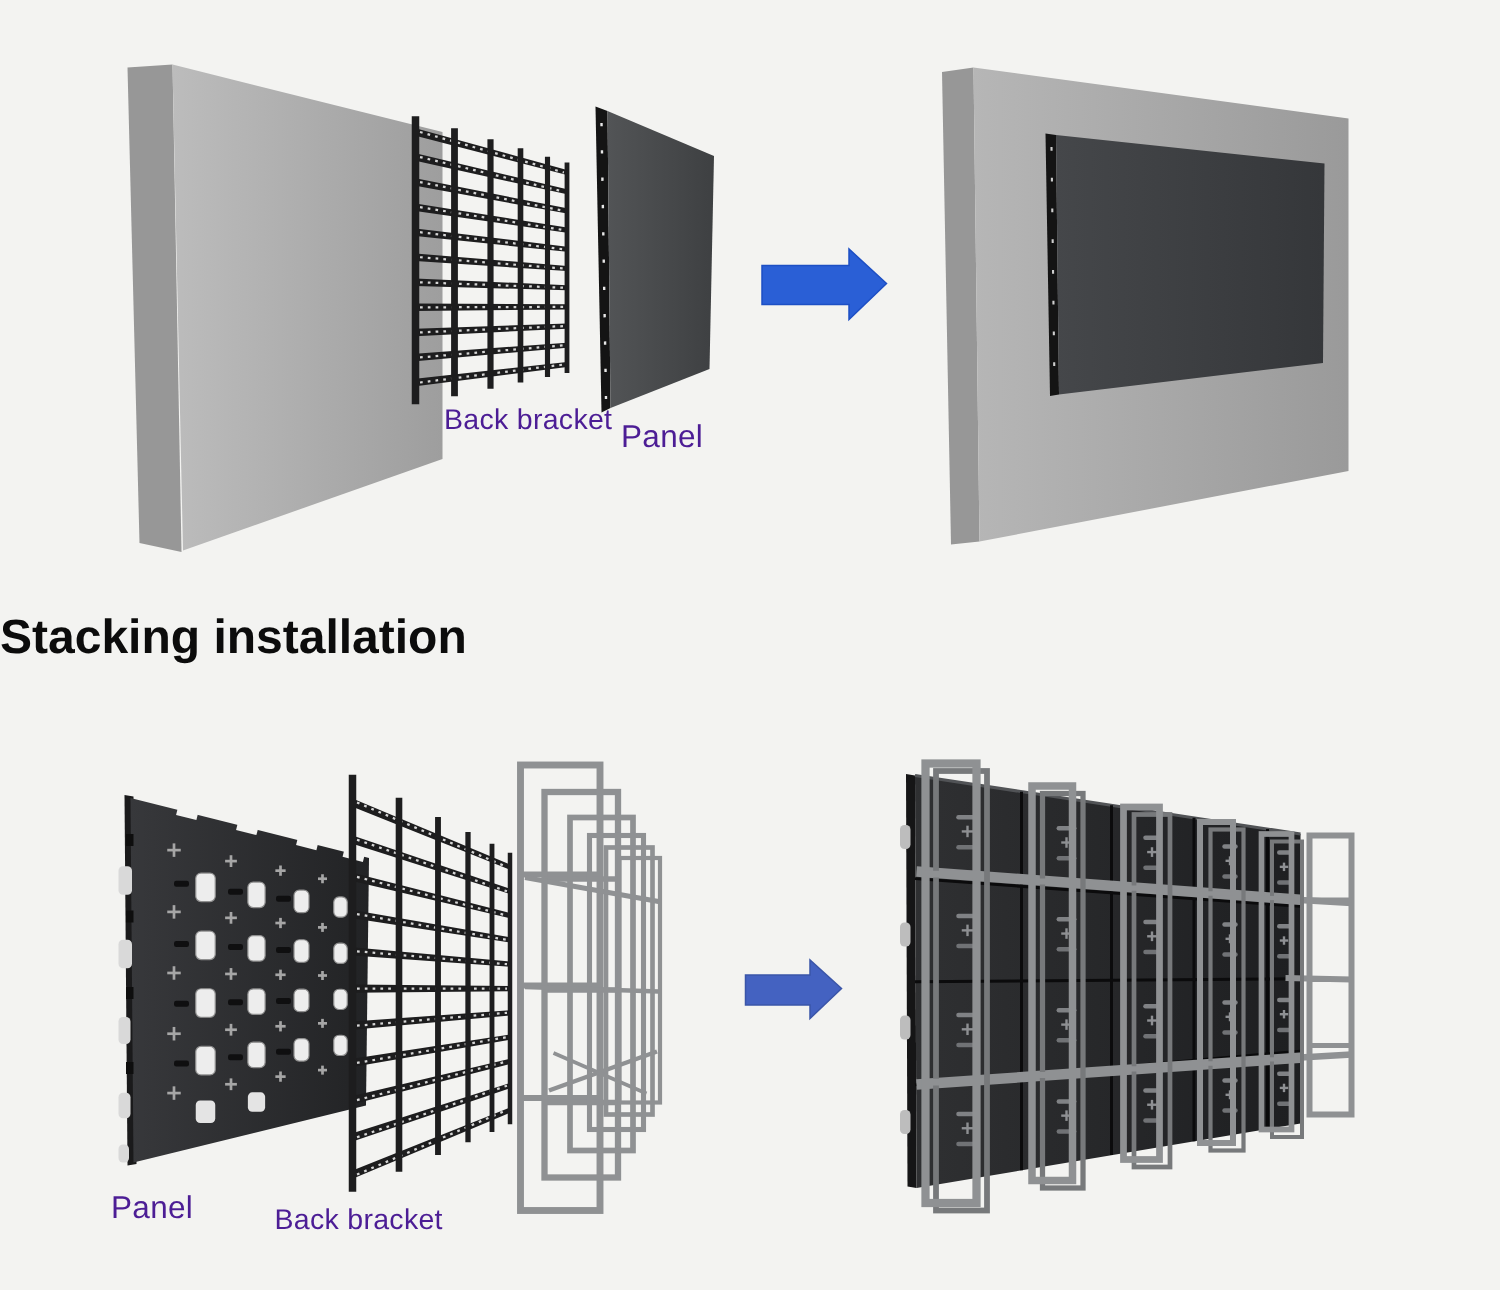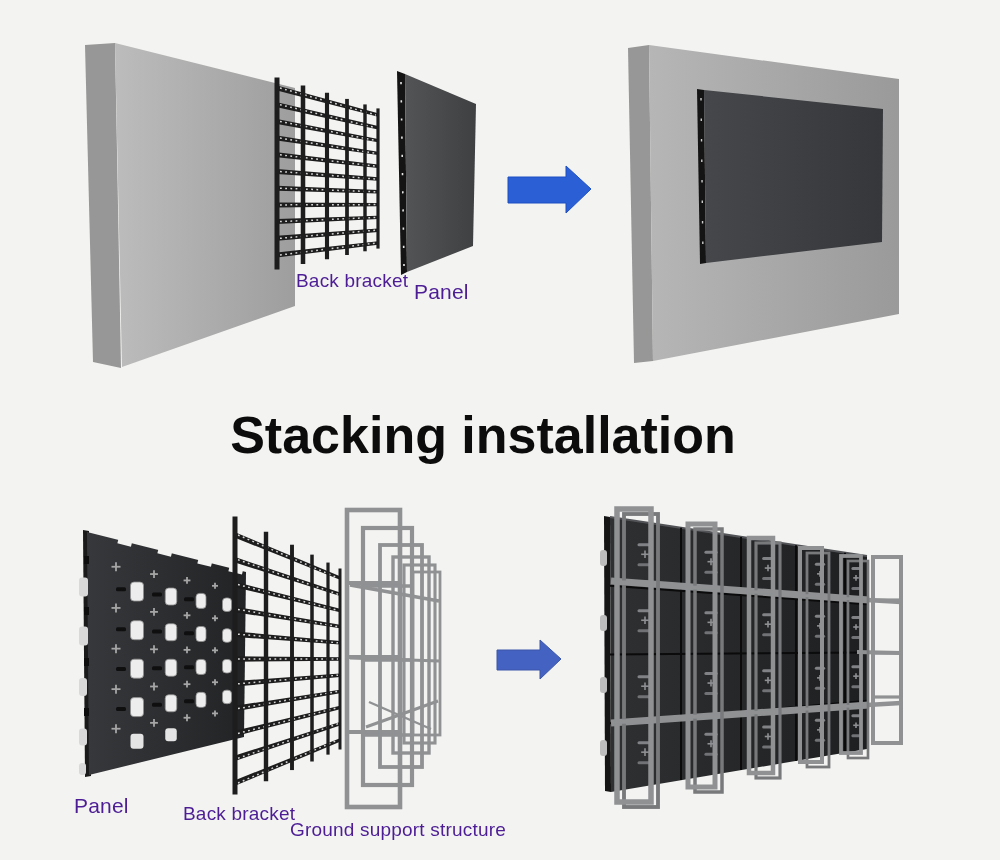--- a/index.html
+++ b/index.html
@@ -360,20 +360,19 @@
         <line x1="873" y1="600" x2="901" y2="600" stroke="#8f9193" stroke-width="3.2"></line>
         <line x1="873" y1="653" x2="901" y2="653" stroke="#8f9193" stroke-width="3.2"></line>
         <line x1="873" y1="697" x2="901" y2="697" stroke="#8f9193" stroke-width="3.2"></line>
       </g>
     </svg>
 
   <div class="label" style="left:296px;top:271px;font-size:19px">Back bracket</div>
 
   <div class="label" style="left:414px;top:280px;font-size:21px">Panel</div>
 
-  <h1 class="title" style="left:0;top:408px;width:966px;text-align:center;font-size:52px">Stacking installation</h1>
+  <h1 class="title" style="left:0;top:408px;width:966px;text-align:left;font-size:32px">Stacking installation</h1>
 
   <div class="label" style="left:74px;top:794px;font-size:21px">Panel</div>
 
   <div class="label" style="left:183px;top:804px;font-size:19px">Back bracket</div>
 
-  <div class="label" style="left:290px;top:820px;font-size:19px">Ground support structure</div>
 </div>
 
 </body></html>

